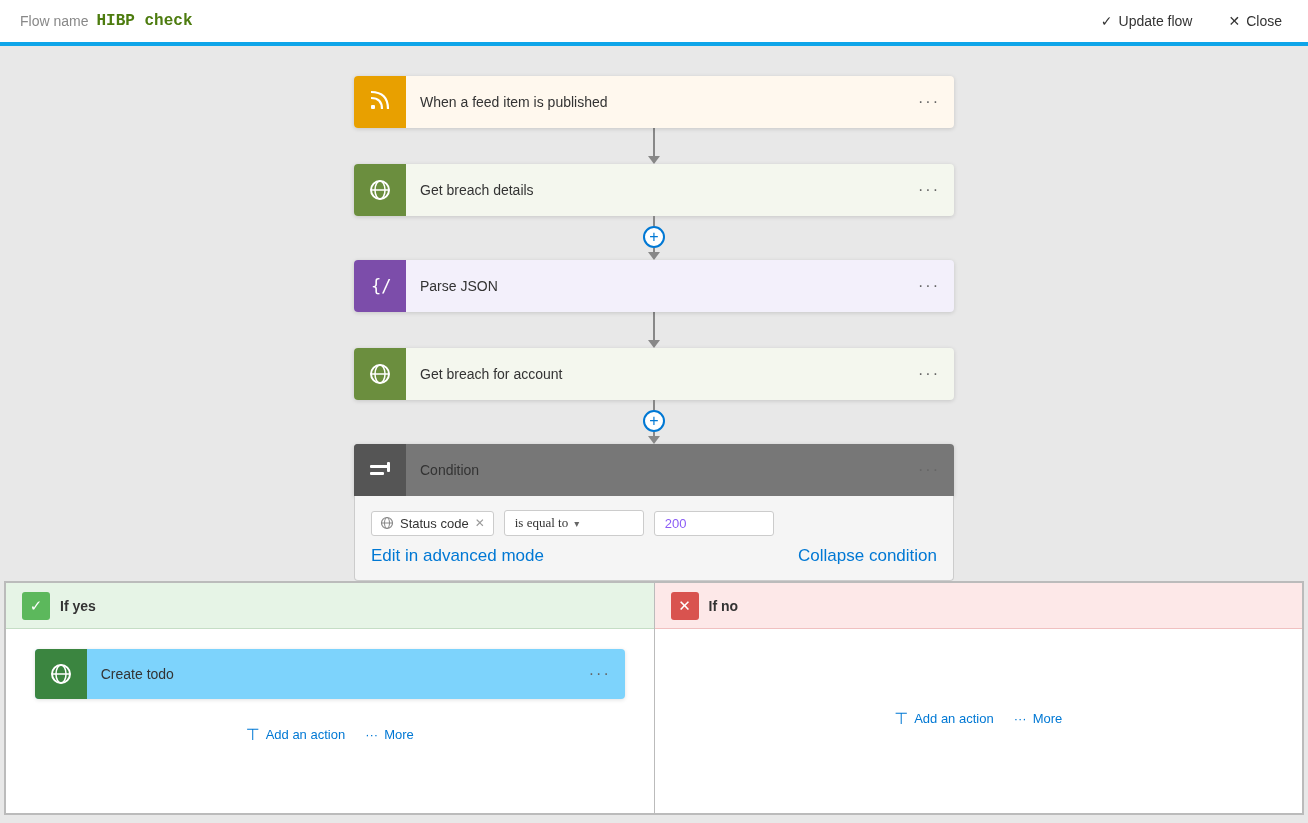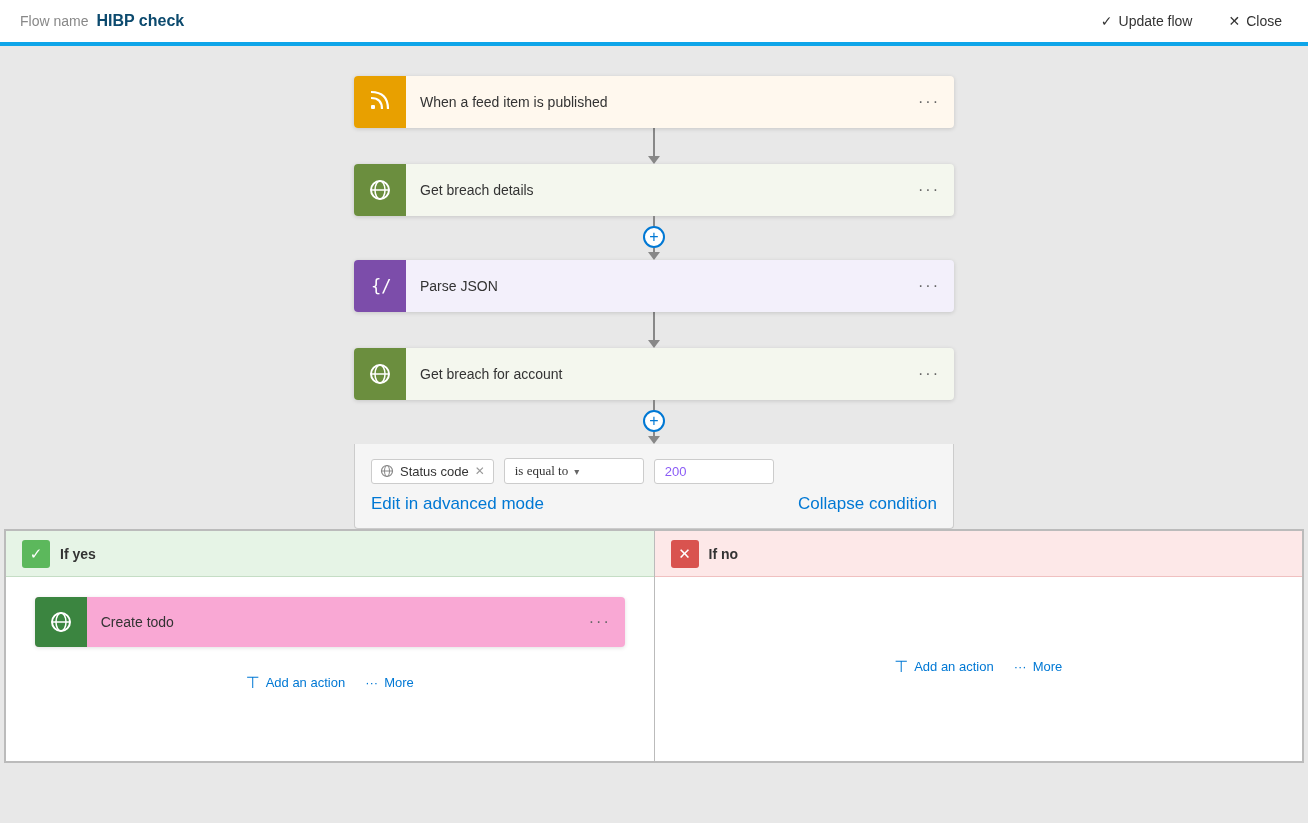--- a/index.html
+++ b/index.html
@@ -20,23 +20,24 @@
       padding: 0 20px;
       border-bottom: 4px solid #0ea5e9;
       position: relative;
     }
     .header-flow-name-label {
       color: #888;
       font-size: 14px;
       margin-right: 8px;
     }
     .header-flow-name-value {
-      color: #0c4a6e;
+      color: #4d7c0f;
       font-size: 16px;
       font-weight: 600;
+      font-family: Liberation Mono, monospace;
     }
     .header-actions {
       position: absolute;
       right: 20px;
       display: flex;
       align-items: center;
       gap: 24px;
     }
     .header-btn {
       display: flex;
@@ -94,21 +95,21 @@
       cursor: pointer;
     }
 
     
     .node-feed { background: #fff8ee; }
     .node-feed .node-icon { background: #e8a000; }
     .node-breach { background: #f4f7ee; }
     .node-breach .node-icon { background: #6b8e3e; }
     .node-parse { background: #f3f0fb; }
     .node-parse .node-icon { background: #7c4daa; }
-    .node-create-todo { background: #f9a8d4; }
+    .node-create-todo { background: #7dd3fc; }
     .node-create-todo .node-icon { background: #3b8540; }
 
     
     .connector {
       display: flex;
       flex-direction: column;
       align-items: center;
       height: 36px;
     }
     .connector-line {
@@ -445,20 +446,31 @@
   </div>
 
   <div class="connector-plus">
     <div class="line-top"></div>
     <div class="plus-circle">+</div>
     <div class="line-bottom"></div>
     <div class="arrow-bottom"></div>
   </div>
 
   <div class="condition-wrapper">
+    <div class="condition-header">
+      <div class="node-icon">
+        <svg width="28" height="28" viewBox="0 0 28 28" fill="none">
+          <rect x="4" y="9" width="20" height="3" rx="1" fill="white"></rect>
+          <rect x="4" y="16" width="14" height="3" rx="1" fill="white"></rect>
+          <rect x="21" y="6" width="3" height="10" rx="1" fill="white"></rect>
+        </svg>
+      </div>
+      <span class="node-label">Condition</span>
+      <span class="node-more">···</span>
+    </div>
     <div class="condition-body">
       <div class="condition-row">
         <div class="condition-tag">
           <svg width="14" height="14" viewBox="0 0 14 14" fill="none">
             <circle cx="7" cy="7" r="5.5" stroke="#888" stroke-width="1.2" fill="none"></circle>
             <ellipse cx="7" cy="7" rx="2.5" ry="5.5" stroke="#888" stroke-width="1" fill="none"></ellipse>
             <line x1="1.5" y1="7" x2="12.5" y2="7" stroke="#888" stroke-width="1"></line>
           </svg>
           <span>Status code</span>
           <span class="condition-tag-x">✕</span>

